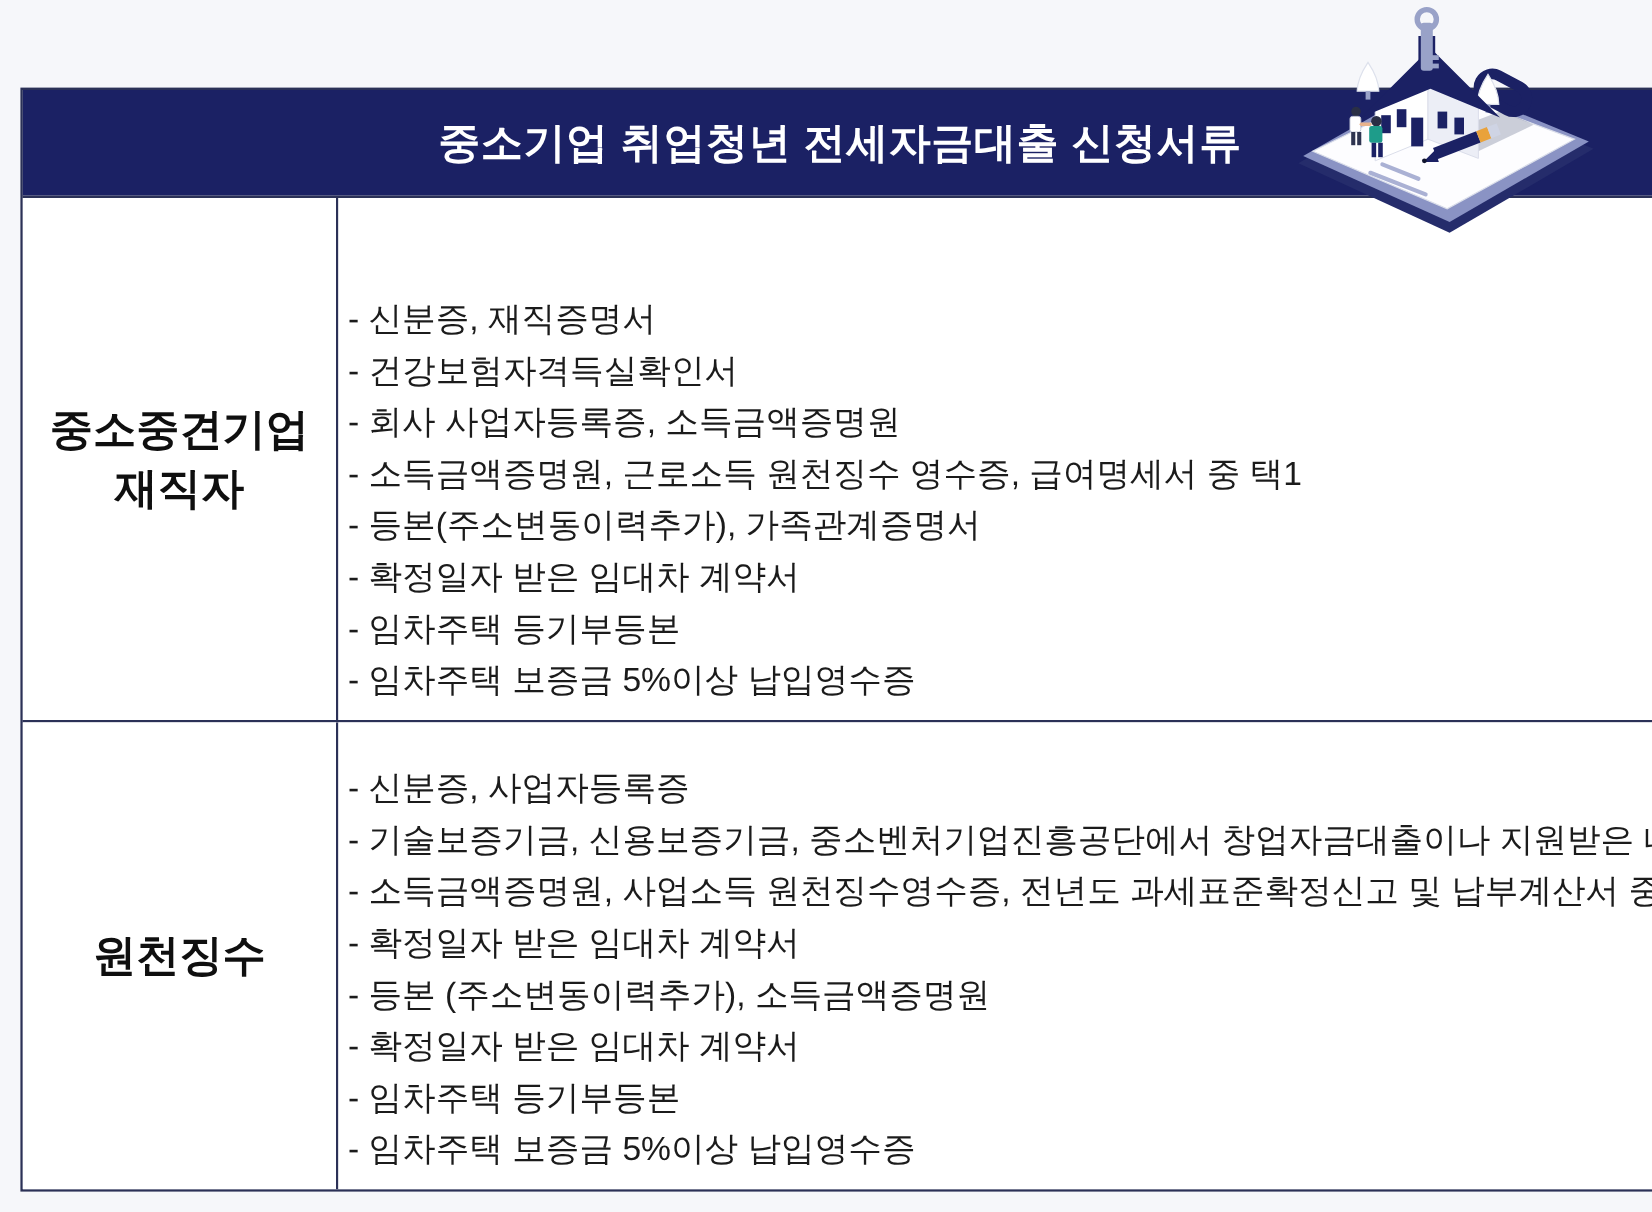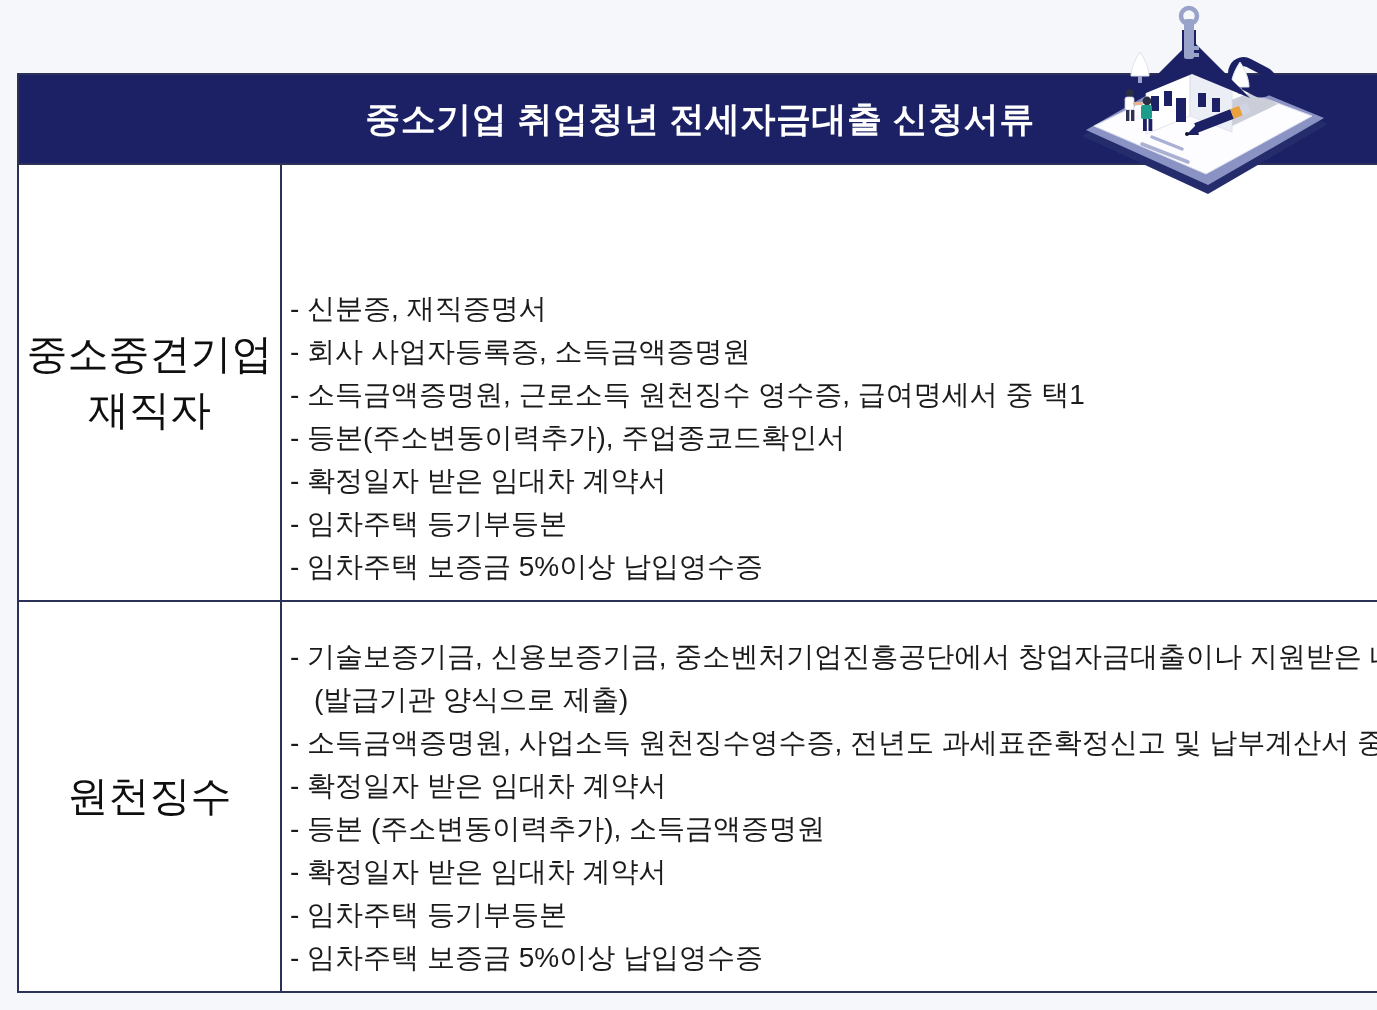--- a/index.html
+++ b/index.html
@@ -45,22 +45,22 @@
   }
   .t-row.row-1{height:437px;}
   .t-row.row-2{height:391px;}
   .label-cell{
     border-right:2px solid var(--line);
     display:flex;align-items:center;justify-content:center;
     text-align:center;
     background:#ffffff;
   }
   .label-text{
-    font-size:41px;
-    font-weight:normal;
+    font-size:36px;
+    font-weight:bold;
     color:#0f0f0f;
     line-height:1.35;
     white-space:pre-line;
   }
   .doc-cell{
     display:flex;align-items:flex-end;
     padding:12px 14px 12px 8px;
     background:#ffffff;
     overflow:hidden;
   }
@@ -98,38 +98,39 @@
     </div>
 
     <div class="t-row row-1">
       <div class="label-cell">
         <div class="label-text">중소중견기업
 재직자</div>
       </div>
       <div class="doc-cell">
         <div class="doc-list">
             <div class="doc-item">- 신분증, 재직증명서</div>
+            <div class="doc-item">- 건강보험자격득실확인서</div>
             <div class="doc-item">- 회사 사업자등록증, 소득금액증명원</div>
             <div class="doc-item">- 소득금액증명원, 근로소득 원천징수 영수증, 급여명세서 중 택1</div>
-            <div class="doc-item">- 등본(주소변동이력추가), 주업종코드확인서</div>
+            <div class="doc-item">- 등본(주소변동이력추가), 가족관계증명서</div>
             <div class="doc-item">- 확정일자 받은 임대차 계약서</div>
             <div class="doc-item">- 임차주택 등기부등본</div>
             <div class="doc-item">- 임차주택 보증금 5%이상 납입영수증</div>
           </div>
       </div>
     </div>
 
     <div class="t-row row-2">
       <div class="label-cell">
         <div class="label-text">원천징수</div>
       </div>
       <div class="doc-cell">
         <div class="doc-list">
+            <div class="doc-item">- 신분증, 사업자등록증</div>
             <div class="doc-item">- 기술보증기금, 신용보증기금, 중소벤처기업진흥공단에서 창업자금대출이나 지원받은 내역서</div>
-            <div class="doc-item cont">(발급기관 양식으로 제출)</div>
             <div class="doc-item">- 소득금액증명원, 사업소득 원천징수영수증, 전년도 과세표준확정신고 및 납부계산서 중 택1</div>
             <div class="doc-item">- 확정일자 받은 임대차 계약서</div>
             <div class="doc-item">- 등본 (주소변동이력추가), 소득금액증명원</div>
             <div class="doc-item">- 확정일자 받은 임대차 계약서</div>
             <div class="doc-item">- 임차주택 등기부등본</div>
             <div class="doc-item">- 임차주택 보증금 5%이상 납입영수증</div>
           </div>
       </div>
     </div>
 

